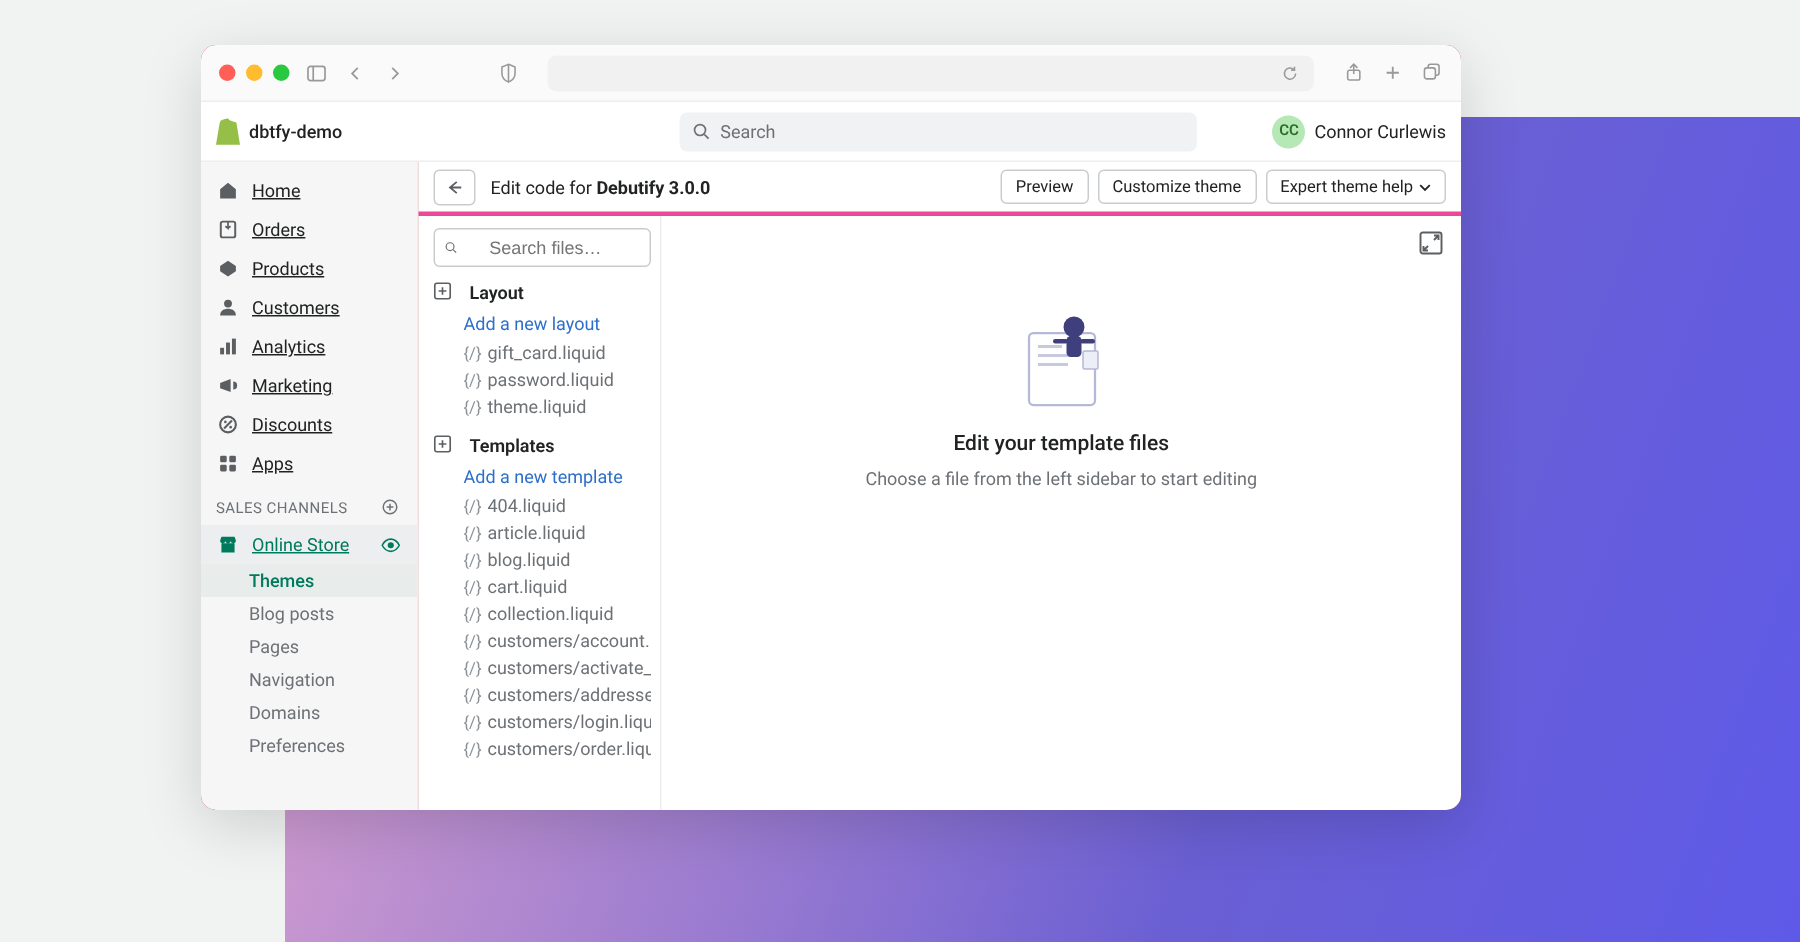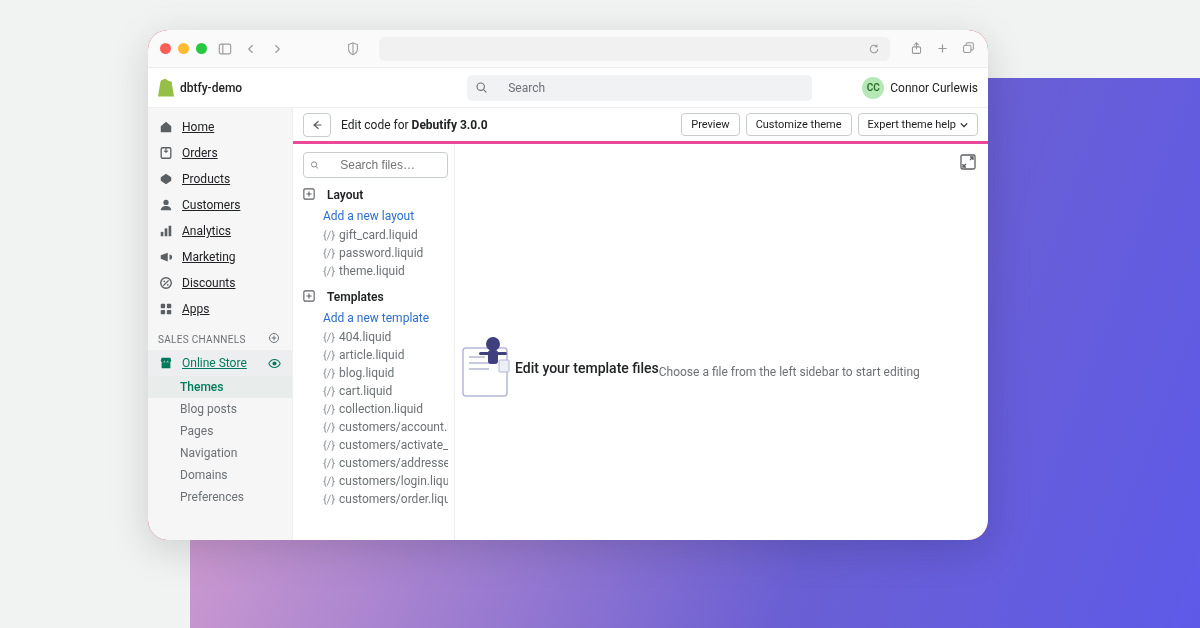--- a/index.html
+++ b/index.html
@@ -12,24 +12,24 @@
 }
 .gradient-bg {
   position: absolute;
   right: 0; bottom: 0;
   width: 1010px; height: 550px;
   background: linear-gradient(110deg, #e4a8cf 0%, #9a7bd0 40%, #6a5fd3 65%, #5e5ae8 100%);
   z-index: 0;
 }
 .browser {
   position: absolute;
-  left: 148px; top: 30px;
+  left: 134px; top: 30px;
   width: 840px; height: 510px;
   background: #b91c1c;
-  border-radius: 20px;
+  border-radius: 10px;
   box-shadow: 0 10px 40px rgba(0,0,0,0.15);
   overflow: hidden;
   z-index: 1;
   display: flex; flex-direction: column;
 }
 .chrome {
   height: 38px;
   background: #fafafa;
   display: flex; align-items: center;
   padding: 0 12px;
@@ -55,21 +55,21 @@
 }
 .logo-wrap { display:flex; align-items:center; gap:6px; }
 .shopify-logo {
   width: 16px; height: 18px; background: #95bf47;
   clip-path: polygon(20% 10%, 50% 0%, 55% 8%, 65% 12%, 85% 18%, 100% 100%, 0% 100%, 15% 20%);
 }
 .store-name { font-size: 12px; color:#222; font-weight:500; }
 .top-search {
   margin-left: 215px; width: 345px; height: 26px;
   background: #f1f2f3; border-radius: 5px;
-  display:flex; align-items:center; padding: 0 8px; gap:20px;
+  display:flex; align-items:center; padding: 0 8px; gap:6px;
   color:#6d7175; font-size: 12px;
 }
 .user-pill { margin-left:auto; display:flex; align-items:center; gap:6px; }
 .avatar {
   width:22px; height:22px; border-radius:50%; background:#b5e8b5;
   display:flex; align-items:center; justify-content:center;
   font-size:10px; color:#2a6e2a; font-weight:600;text-align:right;
 }
 .user-name { font-size:12px; color:#222; }
 .body { flex:1; display:flex; min-height:0; }
@@ -118,21 +118,21 @@
   margin-bottom:10px;
 }
 .search-files input { border:none; outline:none; font-size:12px; width:100%; background:transparent; color:#202223;margin-left:16px; }
 .tree-section { margin-bottom:10px; }
 .tree-hdr { display:flex; align-items:center; gap:10px; font-size:12px; color:#202223; font-weight:600; margin-bottom:4px; }
 .tree-hdr .tic { width:14px; height:14px; color:#5c5f62; }
 .tree-add { font-size:12px; color:#2c6ecb; padding:3px 0 3px 20px; cursor:pointer; }
 .tree-file { font-size:12px; color:#6d7175; padding:2px 0 2px 20px; cursor:pointer; display:flex; align-items:center; gap:4px; white-space:nowrap; overflow:hidden; }
 .tree-file .fic { color:#8c9196; font-size:11px; flex-shrink:0; }
 .canvas {
-  flex:1; display:flex; flex-direction:row; align-items:center; justify-content:flex-start;
+  flex:1; display:flex; flex-direction:column; align-items:center; justify-content:flex-start;
   padding-top: 60px; position:relative;
 }
 .expand-ic { position:absolute; top:10px; right:12px; width:16px; height:16px; color:#5c5f62; cursor:pointer; }
 .illus { width:60px; height:70px; margin-bottom:14px; position:relative; }
 .illus svg { width:100%; height:100%; }
 .canvas-title { font-size:14px; color:#202223; font-weight:500; margin-bottom:8px; }
 .canvas-sub { font-size:12px; color:#6d7175; }
 svg { display:block; }
 </style>
 </head>

